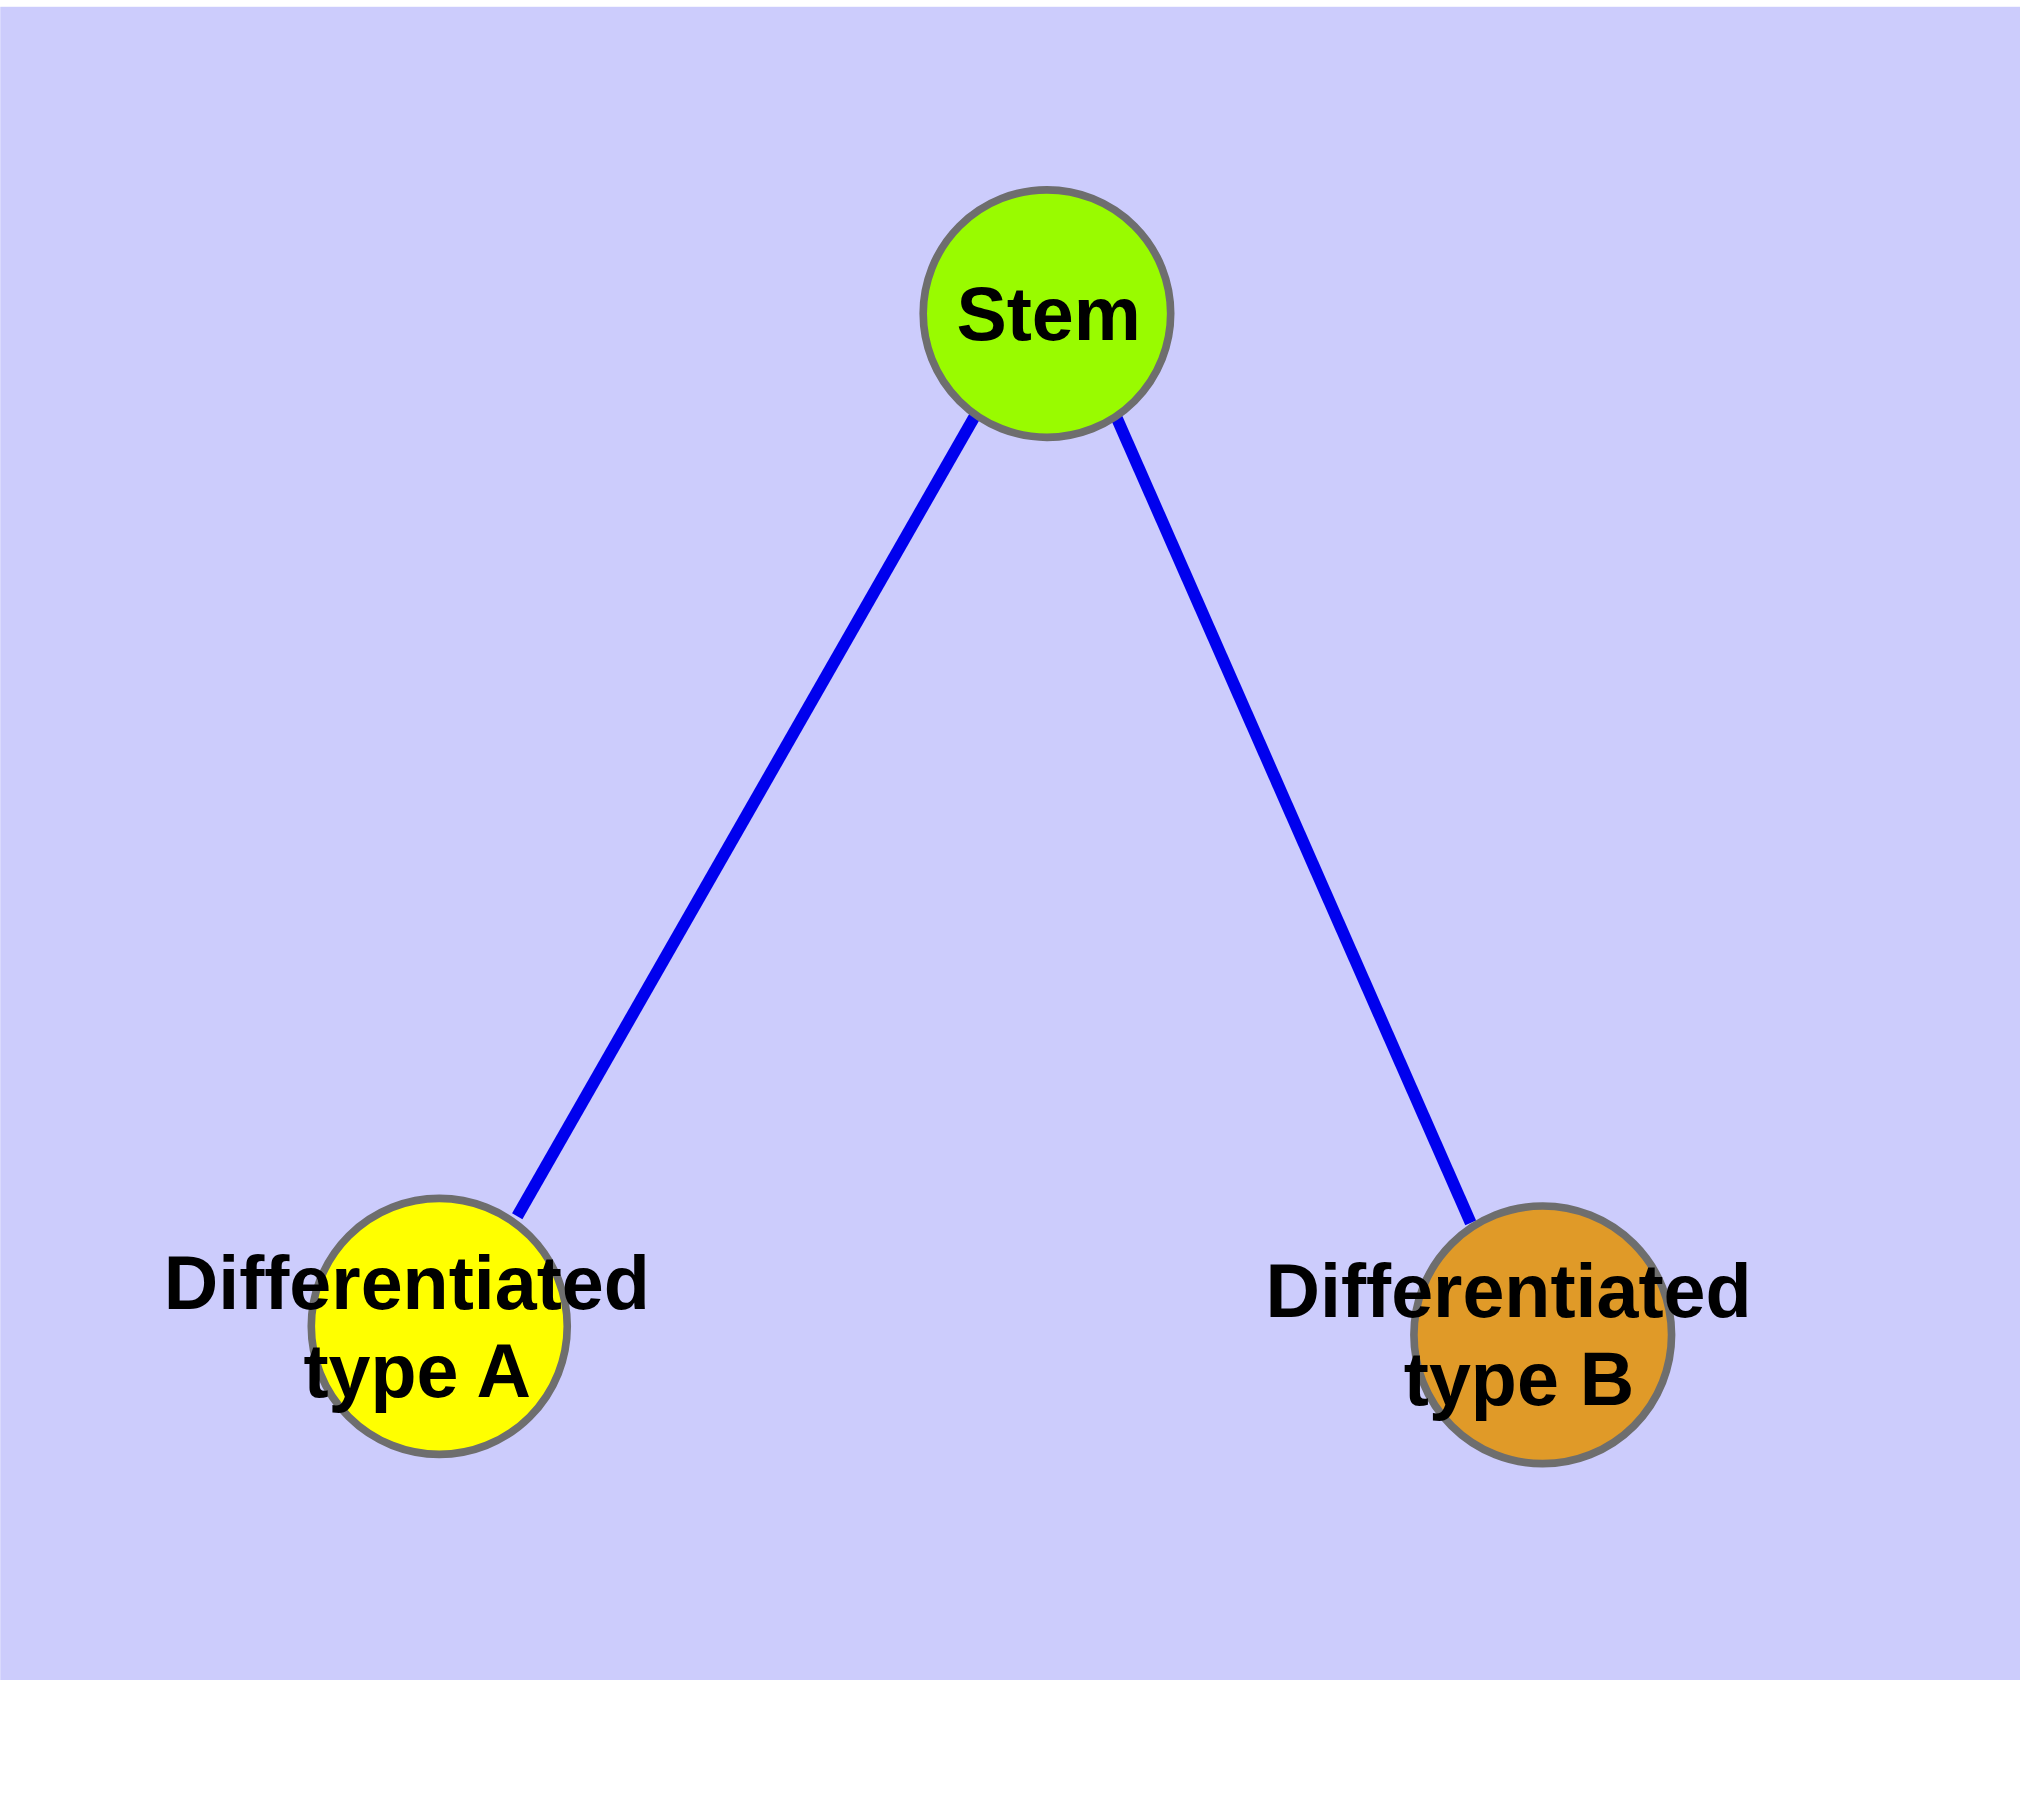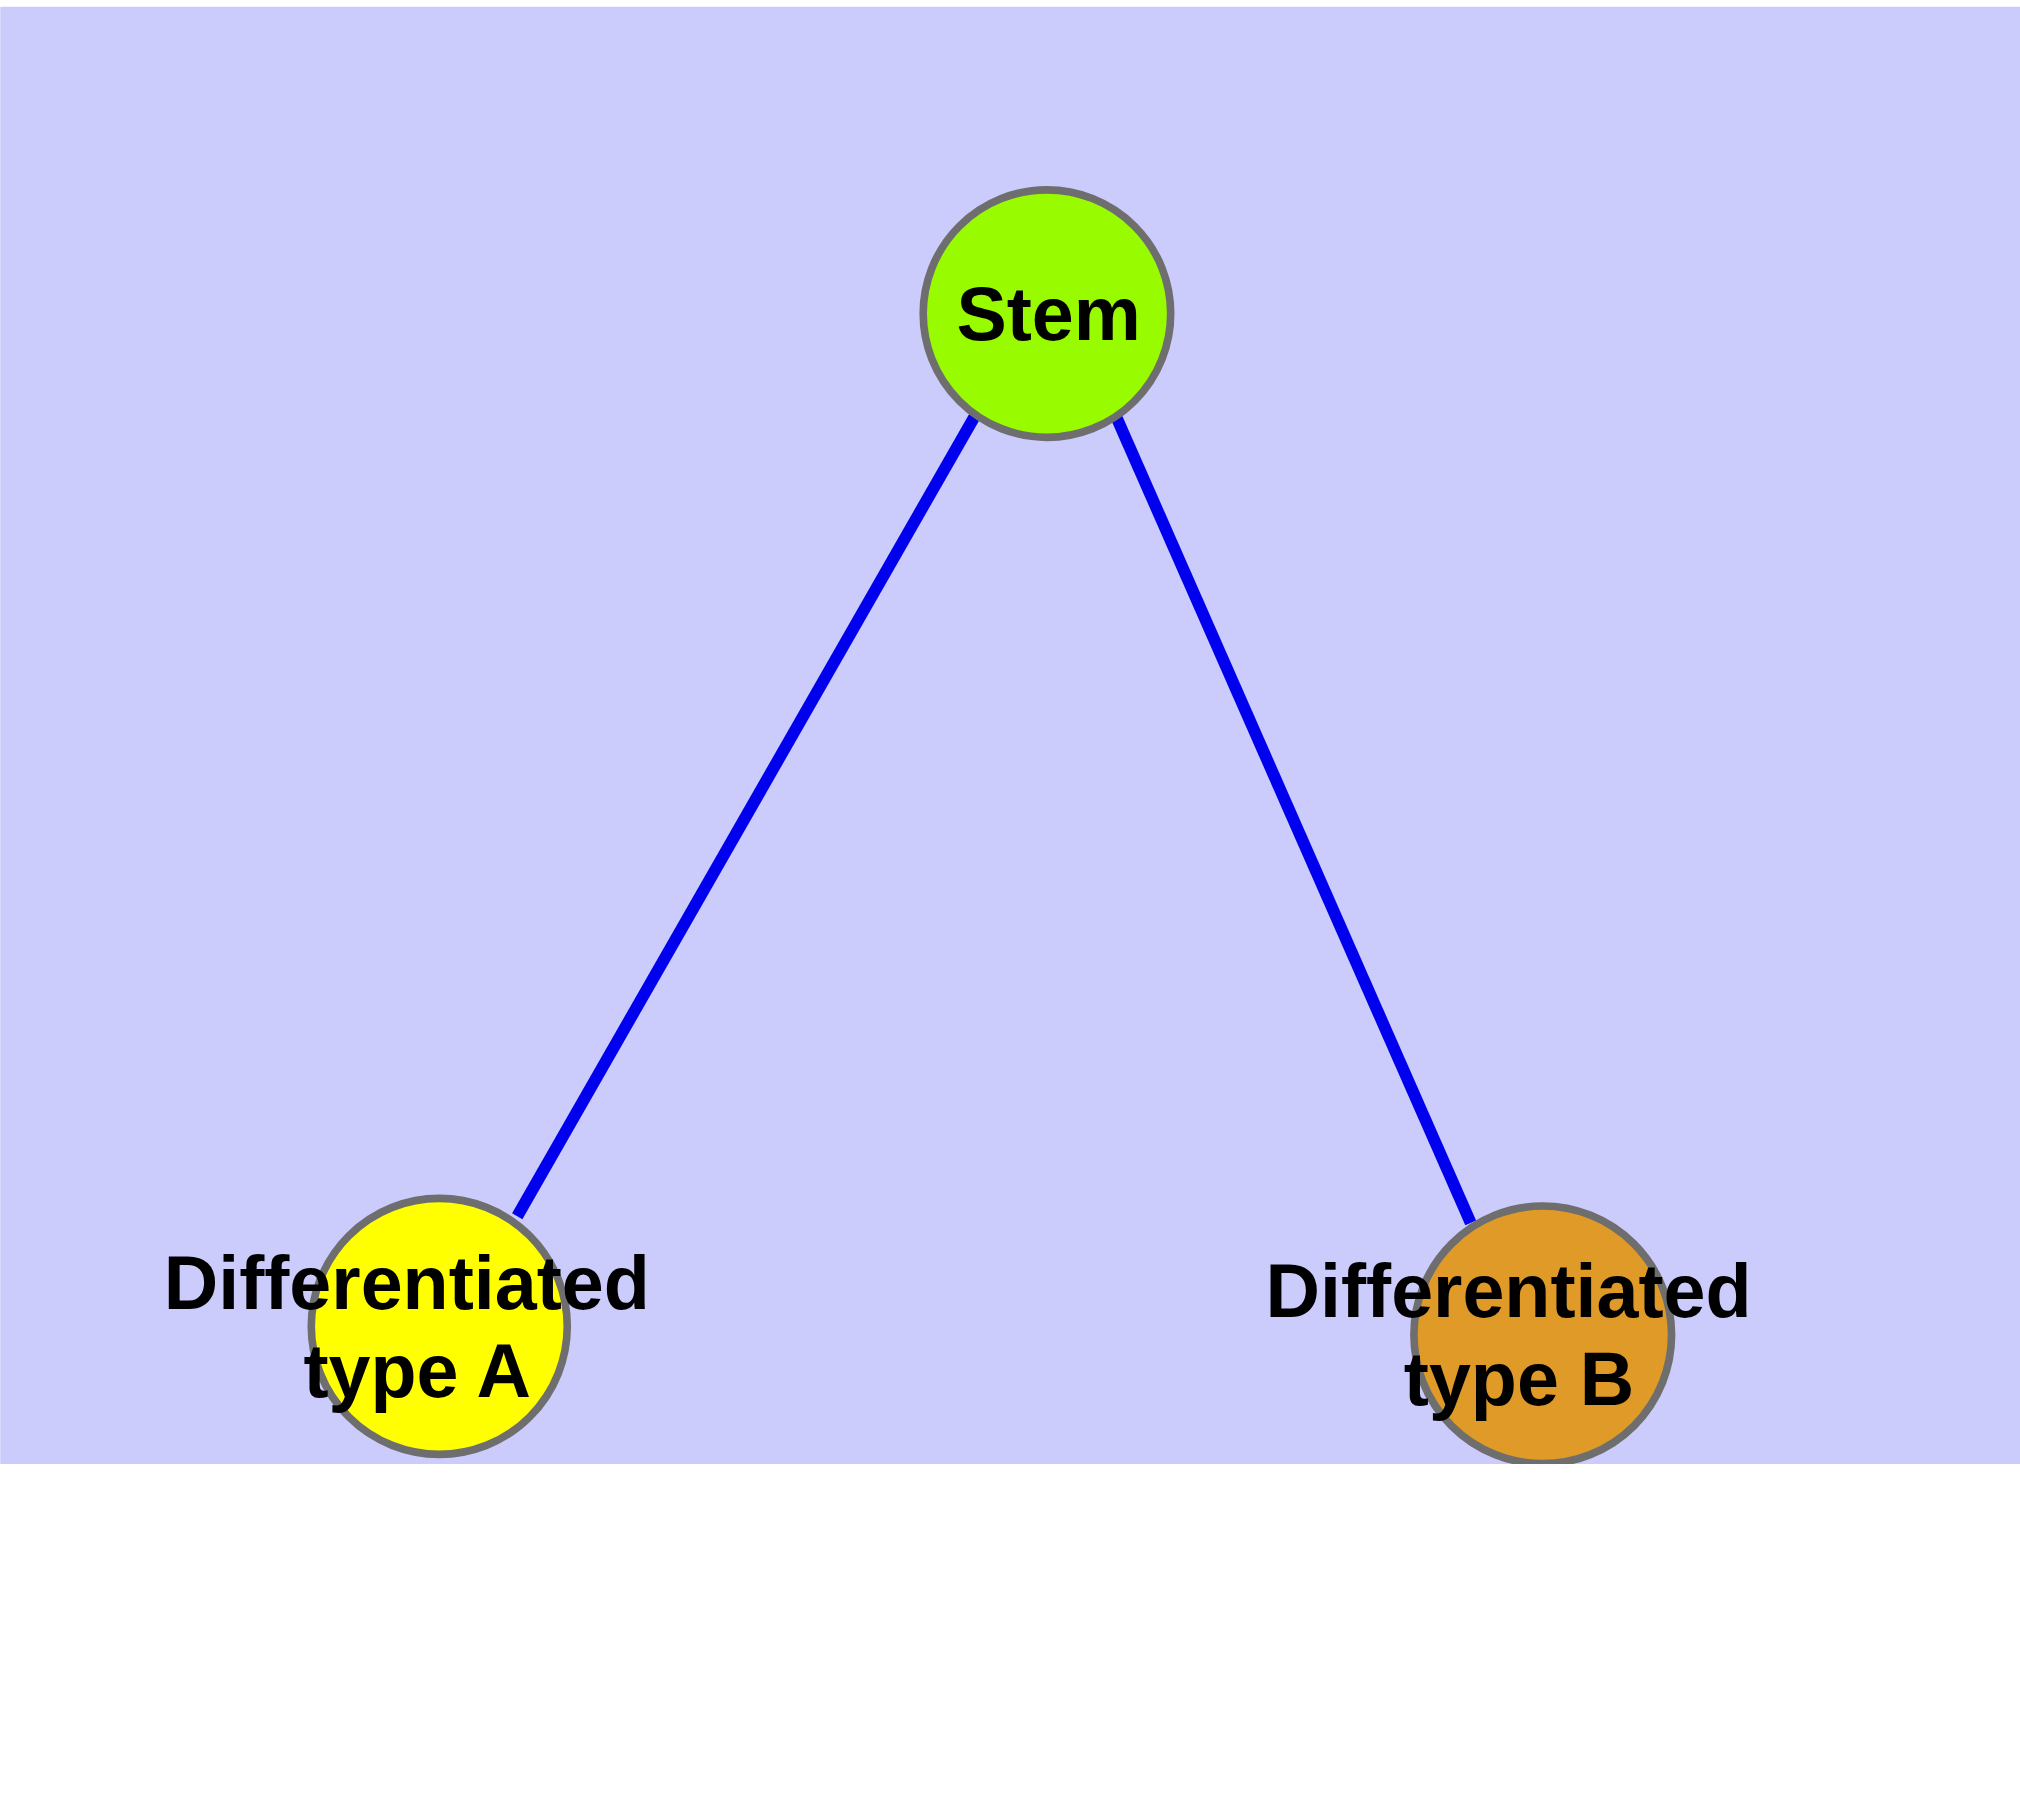--- a/index.html
+++ b/index.html
@@ -26,21 +26,21 @@
   .node-label,
   .node-label-line {
     font-family: "Liberation Sans", sans-serif;
     font-weight: bold;
     fill: #000000;
   }
 </style>
 </head>
 <body>
 
-<div id="canvas-wrap" style="width: 2021px; height: 1464px; background: rgb(255, 255, 255);">
+<div id="canvas-wrap" style="width: 2021px; height: 1680px; background: rgb(255, 255, 255);">
   <svg id="graph-svg" viewBox="0 0 2384 2138" xmlns="http://www.w3.org/2000/svg">
 
     <rect id="bg-rect" x="0" y="8" width="2384" height="2126" fill="#ccccfc"></rect>
 
     <g>
       <line id="edge-0" x1="1151" y1="489" x2="610" y2="1435" stroke="#0000ee" stroke-width="14" stroke-linecap="butt"></line>
       <line id="edge-1" x1="1316" y1="490" x2="1735" y2="1443" stroke="#0000ee" stroke-width="14" stroke-linecap="butt"></line>
     </g>
 
     <g>

